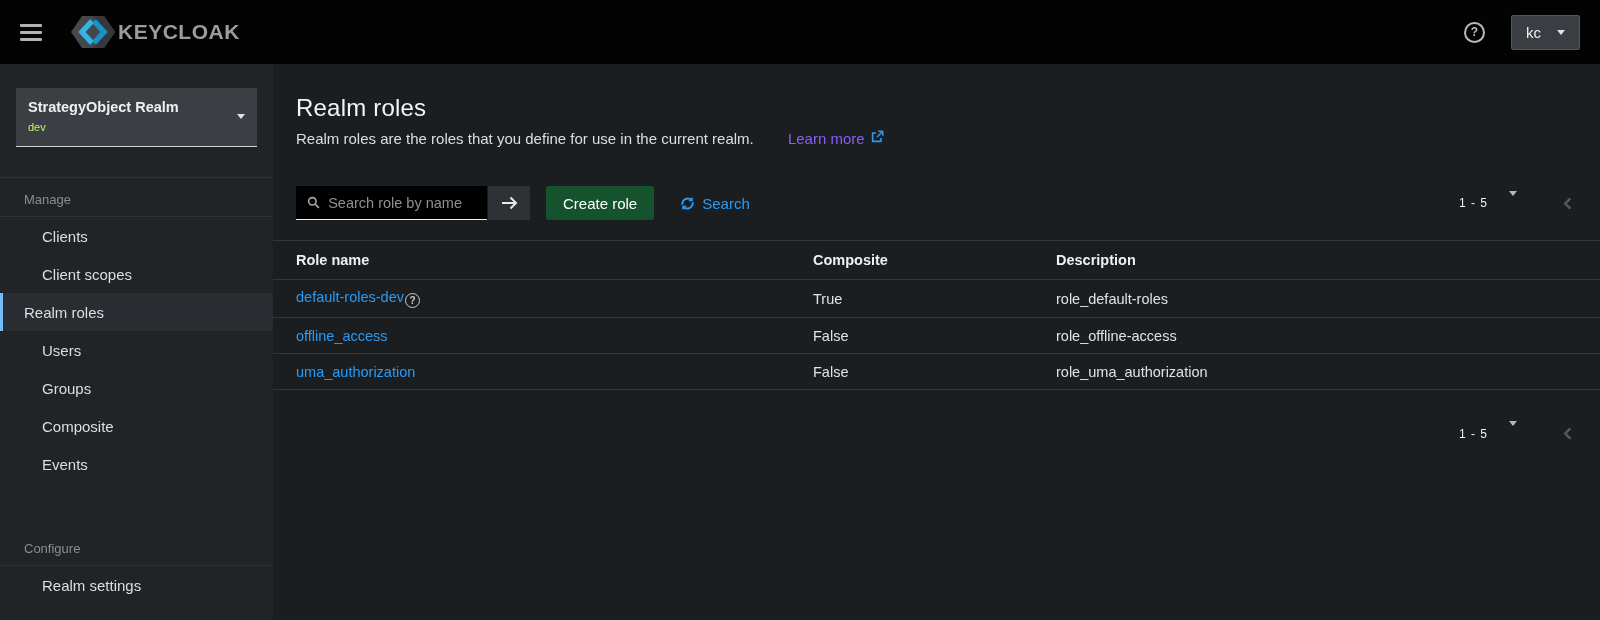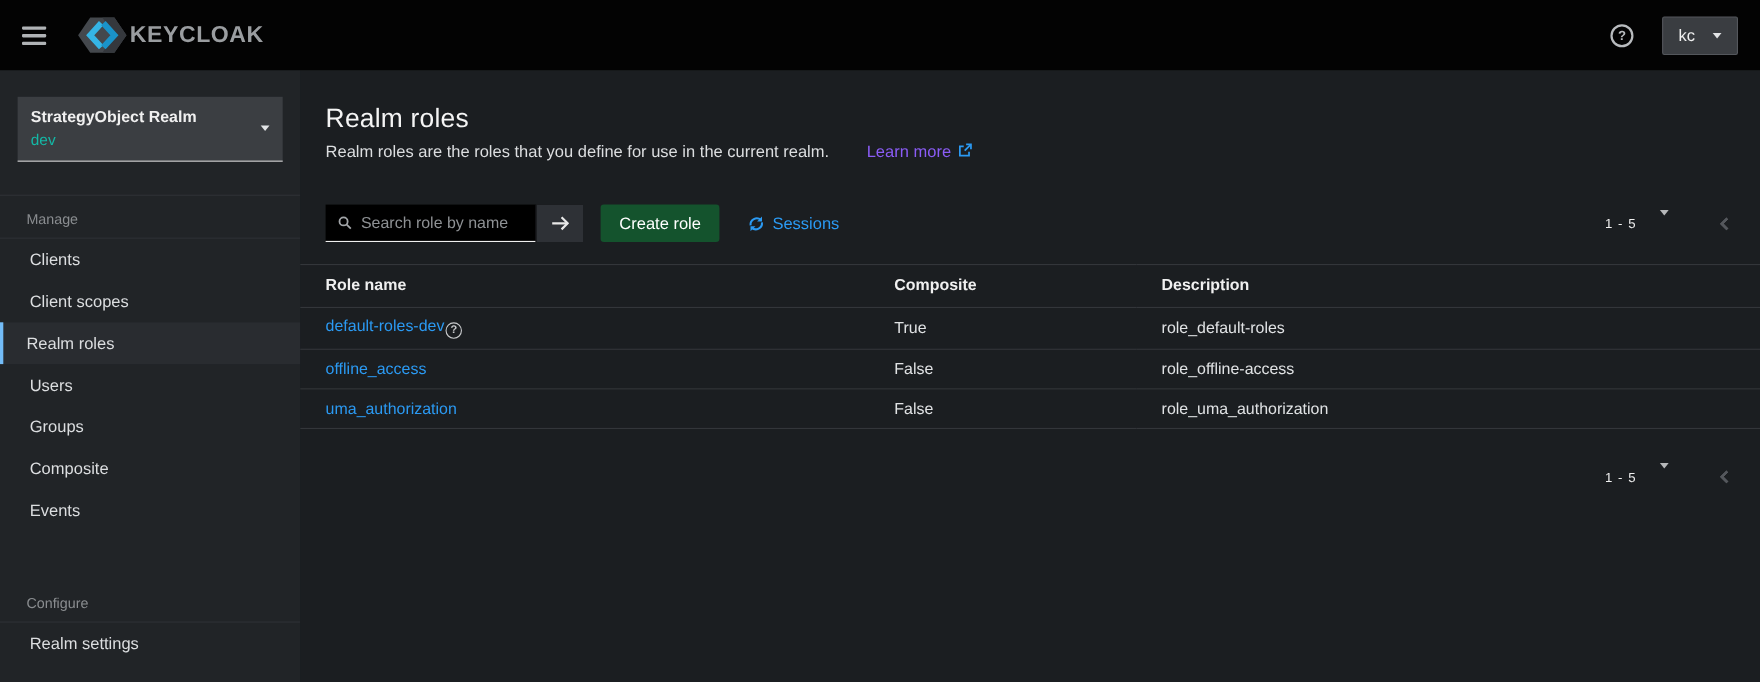--- a/index.html
+++ b/index.html
@@ -31,26 +31,26 @@
   .caret { width: 0; height: 0; border-left: 4.5px solid transparent; border-right: 4.5px solid transparent; border-top: 5.5px solid #e2e4e6; }
 
   
   .layout { flex: 1; display: flex; min-height: 0; }
 
   
   .sidebar { width: 273px; flex: 0 0 273px; background: #212427; display: flex; flex-direction: column; }
   .realm-select { margin: 24px 16px 0 16px; background: #3b3e42; border: none; border-bottom: 1px solid #d2d2d2;
     text-align: left; padding: 10px 30px 10px 12px; cursor: pointer; position: relative; color: #f0f0f0; }
   .realm-name { font-size: 14.5px; font-weight: 700; line-height: 19px; }
-  .realm-env { font-size: 14px; color: #14b8a6; line-height: 18px; margin-top: 1px; }
+  .realm-env { font-size: 11px; color: #bef264; line-height: 18px; margin-top: 1px; }
   .realm-caret { position: absolute; right: 12px; top: 50%; margin-top: -3px; }
   .side-divider { height: 1px; background: #2e3136; width: 100%; }
   .d1 { margin-top: 30px; }
   .section-label { padding: 14px 0 9px 24px; font-size: 13px; color: #8a8d90; }
-  .nav-item { height: 38px; display: flex; align-items: center; padding-left: 24px; font-size: 15px;
+  .nav-item { height: 38px; display: flex; align-items: center; padding-left: 39px; font-size: 15px;
     color: #dcdee0; cursor: pointer; border-left: 3px solid transparent; }
   .nav-item.active { background: #292c30; border-left: 3px solid #73bcf7; padding-left: 21px; border-left-width: 3px; }
   .nav-item.active { padding-left: 21px; }
   .configure-label { margin-top: 44px; }
 
   
   .main { flex: 1; background: #1b1e21; min-width: 0; }
   .page-header { padding: 30px 24px 0 23px; }
   .page-title { font-size: 24px; font-weight: 500; color: #f4f4f4; letter-spacing: 0.2px; }
   .page-desc { margin-top: 8px; font-size: 15px; color: #dcdee0; }
@@ -179,21 +179,21 @@
       <button class="create-btn">Create role</button>
       <button class="refresh-btn">
         <svg width="15" height="15" viewBox="0 0 16 16">
           <g fill="none" stroke="#2b9af3" stroke-width="2">
             <path d="M2.5 9.5a6 6 0 0 1 10-5.2"></path>
             <path d="M13.5 6.5a6 6 0 0 1-10 5.2"></path>
           </g>
           <path fill="#2b9af3" d="M13.6 0.8v4.8H8.8z"></path>
           <path fill="#2b9af3" d="M2.4 15.2v-4.8h4.8z"></path>
         </svg>
-        <span>Sessions</span>
+        <span>Search</span>
       </button>
       <div class="pagination">
         <span class="pag-range">1 - 5</span>
         <button class="pag-caret-btn">
           <span class="caret"></span>
         </button>
         <button class="chev-btn">
           <span class="chev-left"></span>
         </button>
       </div>

